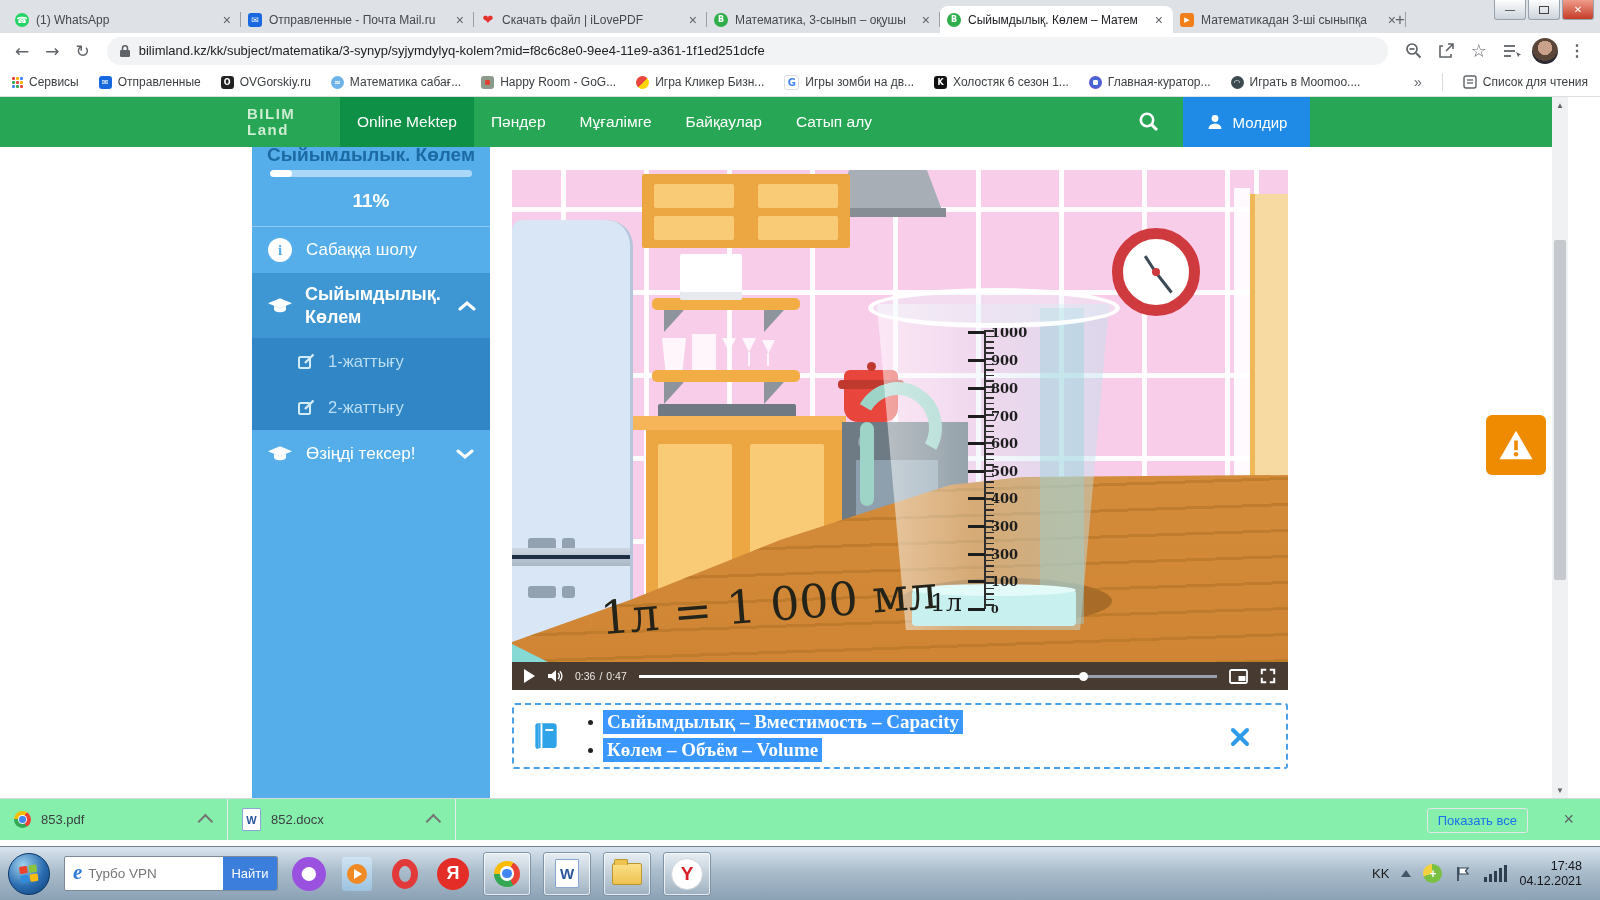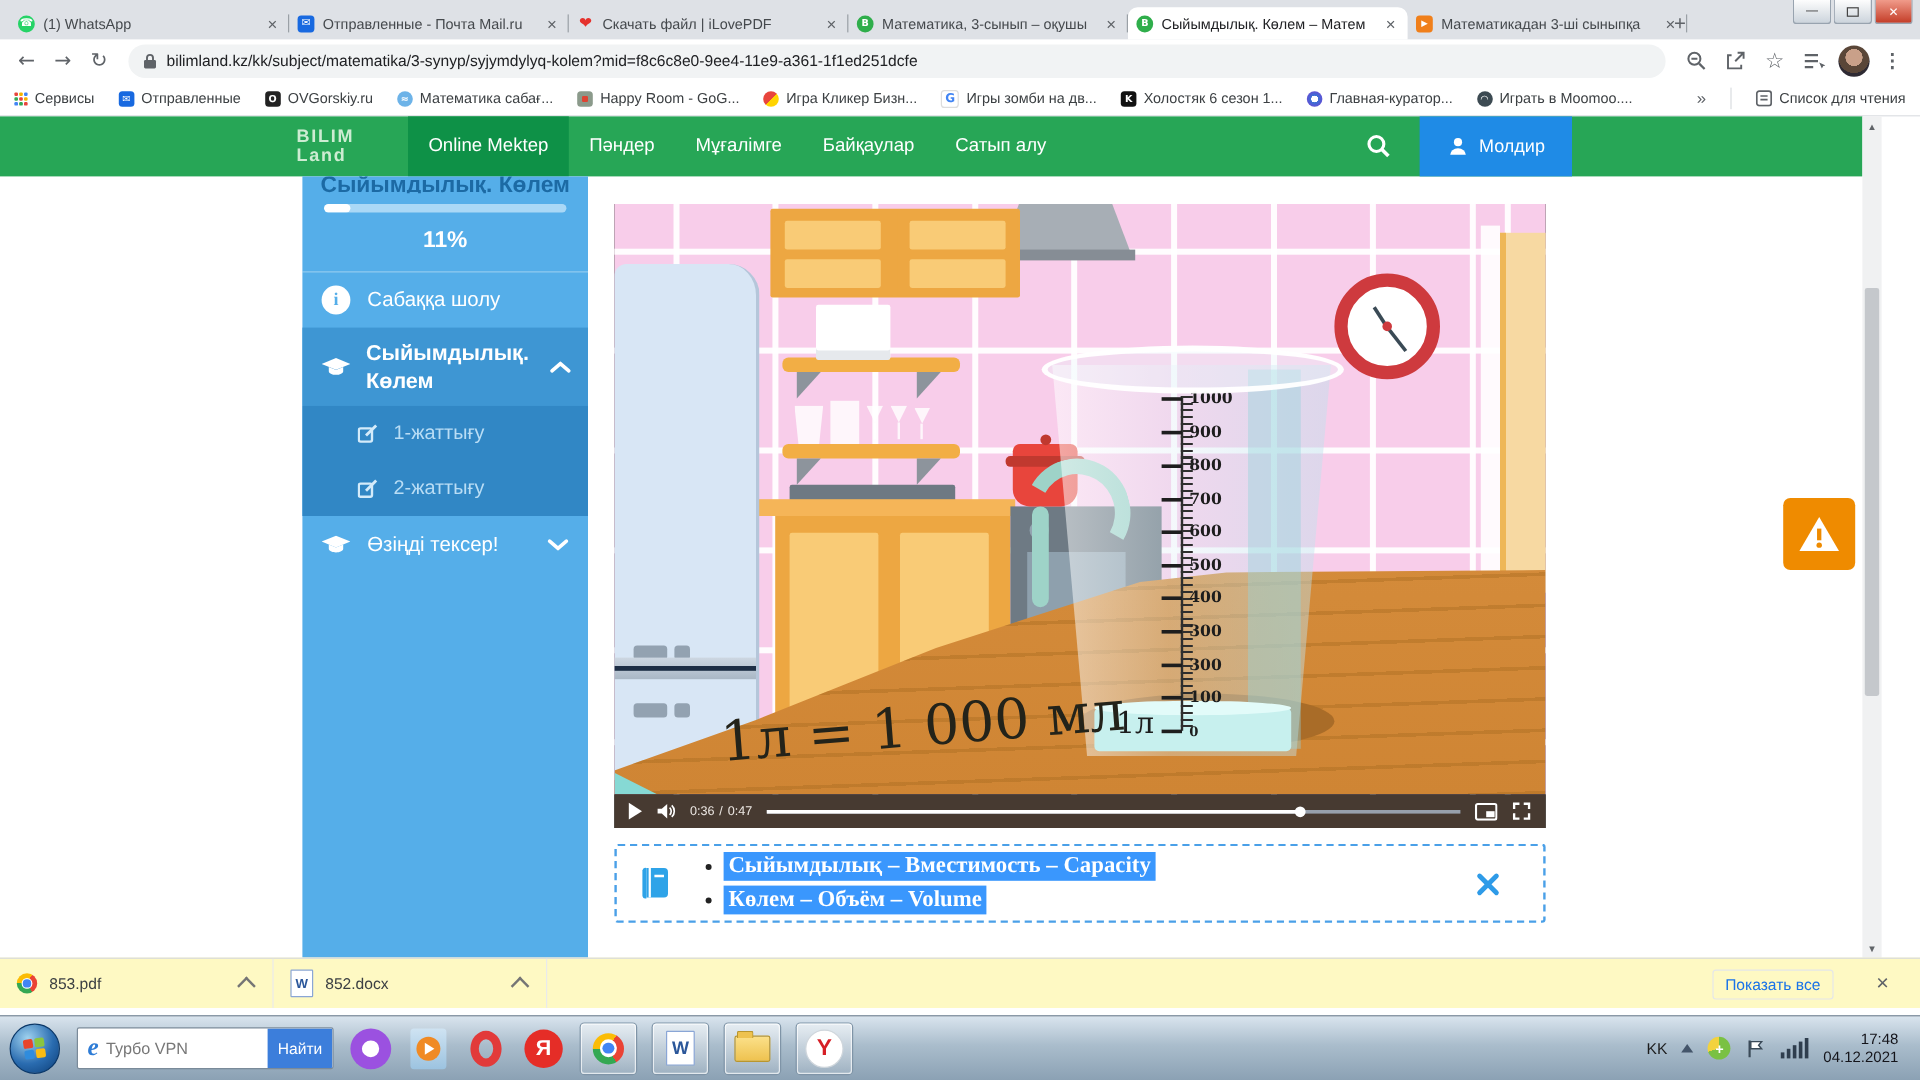--- a/index.html
+++ b/index.html
@@ -170,21 +170,21 @@
 
   
   .warnbtn{position:absolute;left:1486px;top:415px;width:60px;height:60px;background:#ef8b00;border-radius:6px;
            display:flex;align-items:center;justify-content:center;}
   .scrollbar{position:absolute;left:1552px;top:97px;width:16px;height:701px;background:#f0f1f2;}
   .sb-arrow{width:16px;height:16px;display:flex;align-items:center;justify-content:center;font-size:8px;color:#606468;}
   .sb-thumb{position:absolute;left:2px;top:143px;width:12px;height:340px;background:#c5c8cc;border-radius:2px;}
   .sb-down{position:absolute;bottom:0;}
 
   
-  .dlbar{position:absolute;left:0;top:798px;width:1600px;height:42px;background:#fef9c3;border-top:1px solid #d6d9dc;
+  .dlbar{position:absolute;left:0;top:798px;width:1600px;height:42px;background:#86efac;border-top:1px solid #d6d9dc;
          display:flex;align-items:center;box-sizing:border-box;}
   .dlitem{width:228px;height:100%;display:flex;align-items:center;gap:10px;padding:0 14px;box-sizing:border-box;
           border-right:1px solid #e9eaec;font-size:13px;color:#3c4043;}
   .dlchev{margin-left:auto;width:9px;height:9px;border-left:2px solid #757575;border-top:2px solid #757575;
           transform:rotate(45deg) translateY(3px);}
   .chromeLogo{width:17px;height:17px;border-radius:50%;flex:none;position:relative;
      background:conic-gradient(from 150deg,#34a853 0 120deg,#fbbc05 0 240deg,#ea4335 0 360deg);}
   .chromeLogo:before{content:"";position:absolute;left:22%;top:22%;width:56%;height:56%;border-radius:50%;background:#fff;}
   .chromeLogo:after{content:"";position:absolute;left:31%;top:31%;width:38%;height:38%;border-radius:50%;background:#4285f4;}
   .wordIcon{width:17px;height:21px;background:#fff;border:1px solid #8aa6d6;border-radius:1px;flex:none;

